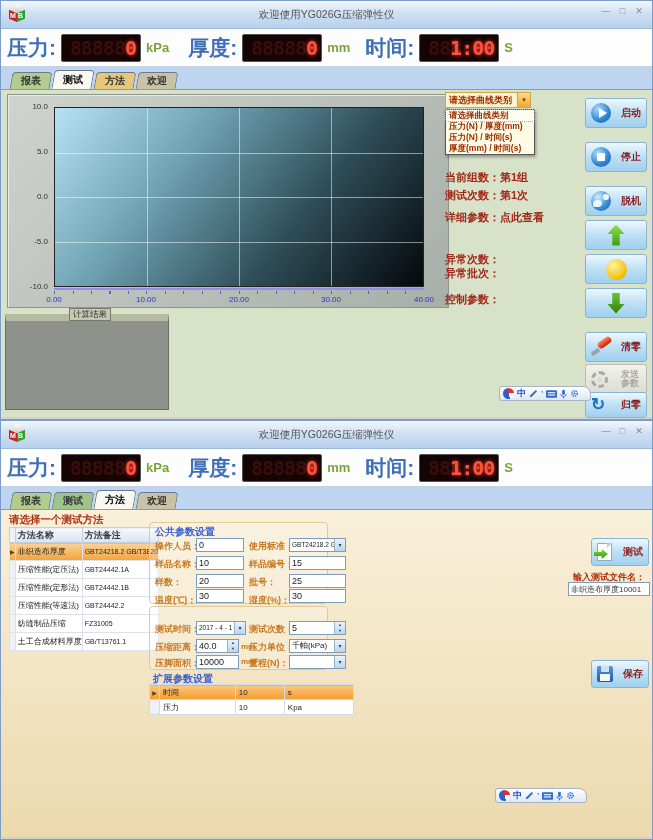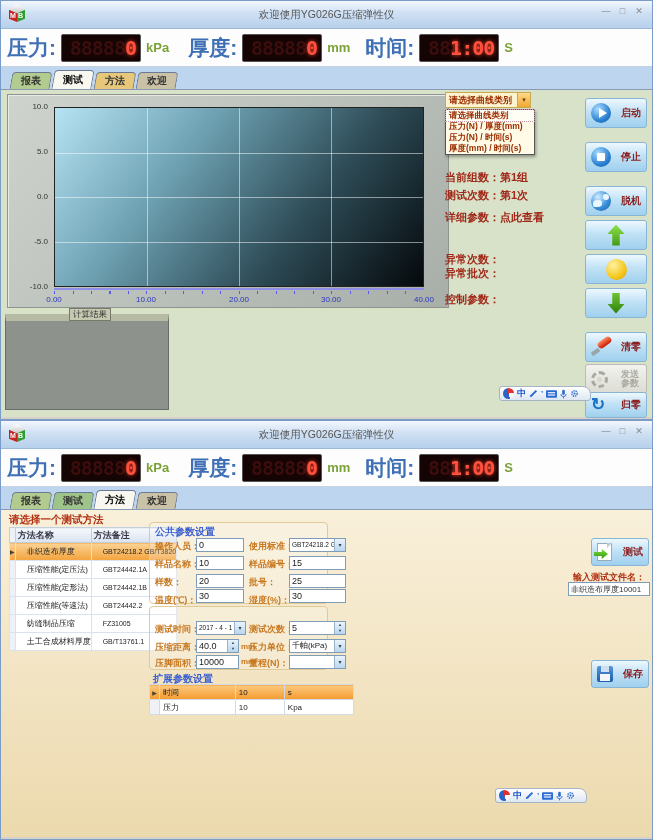--- a/index.html
+++ b/index.html
@@ -98,21 +98,21 @@
   
   .ime { position:absolute; width:92px; height:15px; background:linear-gradient(#ffffff,#dde7f2); border:1px solid #a6b4c6; border-radius:3px 8px 3px 3px; display:flex; align-items:center; gap:3px; padding:0 3px; }
   .ime-logo { width:11px; height:11px; border-radius:50%; background:conic-gradient(#e03030 0 25%,#f8f8f8 25% 45%,#2a62c8 45% 100%); flex:none; }
   .ime-zh { font-size:9px; font-weight:bold; color:#1a55cc; }
   .ime-ic { display:flex; align-items:center; font-size:8px; color:#2b6bd4; font-weight:bold; }
 
   
   .select-label { position:absolute; left:8px; top:3px; font-size:10.5px; font-weight:bold; color:#b03010; }
   .method-table { position:absolute; left:8px; top:17px; width:141px; border-collapse:collapse; background:#fff; border:1px solid #8a96aa; }
   .method-table th { height:15px; background:linear-gradient(#f6f9fc,#d9e3f0); border:1px solid #c2cddd; font-size:9px; color:#334; text-align:left; padding-left:2px; font-weight:bold; }
-  .method-table td { height:18px; border:1px solid #dbe2ee; font-size:8px; color:#222; padding-left:11px; white-space:nowrap; overflow:hidden; }
+  .method-table td { height:18px; border:1px solid #dbe2ee; font-size:8px; color:#222; padding-left:2px; white-space:nowrap; overflow:hidden; }
   .method-table td.rm { font-size:7px; }
   .method-table .mk { width:10px; padding:0; text-align:center; font-size:6px; color:#443; background:#eef1f6; }
   .method-table tr.sel td { background:linear-gradient(#fbd294,#f3a33c); }
   .method-table tr.sel td.mk { background:linear-gradient(#fbd294,#f3a33c); }
 
   .gbox { position:absolute; left:148px; width:179px; border:1px solid #e0cb96; border-radius:4px; background:rgba(255,255,255,.22); }
   .caption { font-size:10px; font-weight:bold; color:#3a5fd0; padding:2px 0 0 5px; }
   .fld-label { position:absolute; font-size:9px; font-weight:bold; color:#c87820; white-space:nowrap; }
   .fld-input,.fld-combo,.fld-spin { position:absolute; height:14px; background:#fff; border:1px solid #7f9db9; font-size:9px; color:#222; line-height:12px; padding-left:2px; overflow:hidden; white-space:nowrap; font-family:"Liberation Sans",sans-serif; }
   .fld-combo,.fld-spin { display:flex; padding:0; }

